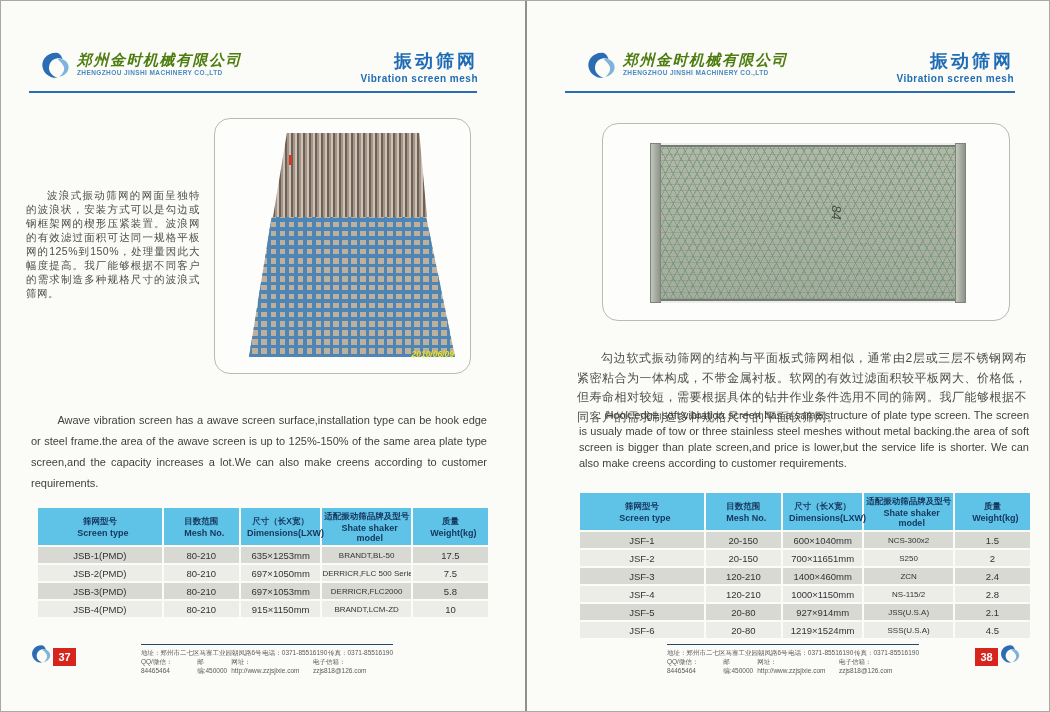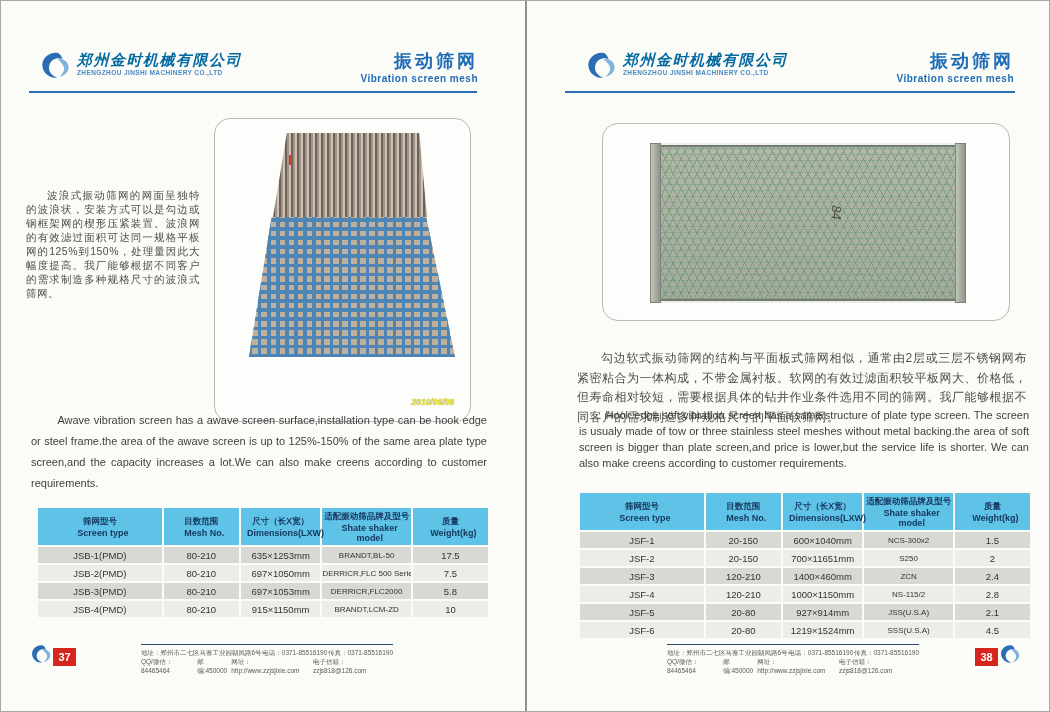--- a/index.html
+++ b/index.html
@@ -10,34 +10,34 @@
   .page { position:absolute; top:0; width:524px; height:712px; }
   .page-left { left:0; }
   .page-right { left:526px; }
 
   
   .logo-block { position:absolute; display:flex; align-items:flex-start; gap:4px; }
   .page-left  .logo-block { left:38px; top:50px; }
   .page-right .logo-block { left:58px; top:50px; }
   .logo-icon svg { width:34px; height:30px; }
   .logo-cn { display:block; font-size:15px; font-weight:bold; font-style:italic;
-             color:#0369a1; letter-spacing:1.5px; line-height:18px; }
+             color:#4d7c0f; letter-spacing:1.5px; line-height:18px; }
   .logo-en { display:block; font-size:6.5px; font-weight:bold; color:#4a89c4; letter-spacing:.4px; }
   .title-block { position:absolute; top:48px; text-align:right; color:#1e6cb5; }
   .page-left  .title-block { right:47px; }
   .page-right .title-block { right:37px; }
   .title-cn { font-size:18px; font-weight:bold; letter-spacing:3px; }
   .title-en { font-size:10px; font-weight:bold; letter-spacing:.5px; }
   .hdr-rule { position:absolute; top:90px; height:2px; background:#2a6db5; }
   .page-left  .hdr-rule { left:28px; width:448px; }
   .page-right .hdr-rule { left:38px; width:450px; }
 
   
   .frame { position:absolute; border:1px solid #b9b9b5; border-radius:16px; background:#fdfdfb; }
-  .page-left .frame { left:213px; top:117px; width:257px; height:304px; }
+  .page-left .frame { left:213px; top:117px; width:257px; height:256px; }
   .page-right .frame { left:75px; top:122px; width:408px; height:198px; }
   .wave-top { position:absolute; left:58px; top:14px; width:154px; height:84px;
       clip-path:polygon(9% 0, 95% 0, 100% 100%, 0 100%);
       background:repeating-linear-gradient(90deg,#6e6156 0 2px,#a3948a 2px 4px,#cfc2b4 4px 6px); }
   .wave-tag { position:absolute; left:74px; top:36px; width:3px; height:10px; background:#d03a2a; }
   .wave-grid { position:absolute; left:34px; top:98px; width:206px; height:140px;
       clip-path:polygon(11% 0, 86% 0, 100% 100%, 0 100%);
       background:repeating-linear-gradient(90deg,#4d86b5 0 3.5px,transparent 3.5px 9px),
                  repeating-linear-gradient(0deg,#4d86b5 0 3.5px,transparent 3.5px 9px),
                  #beb09c; }

